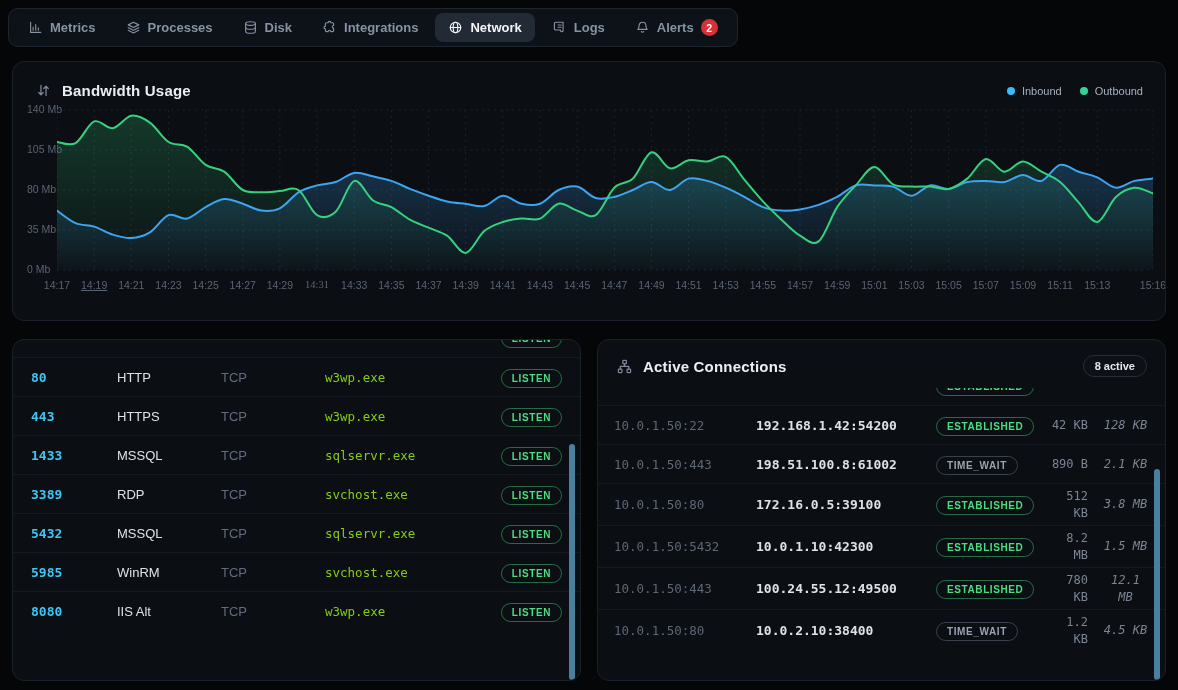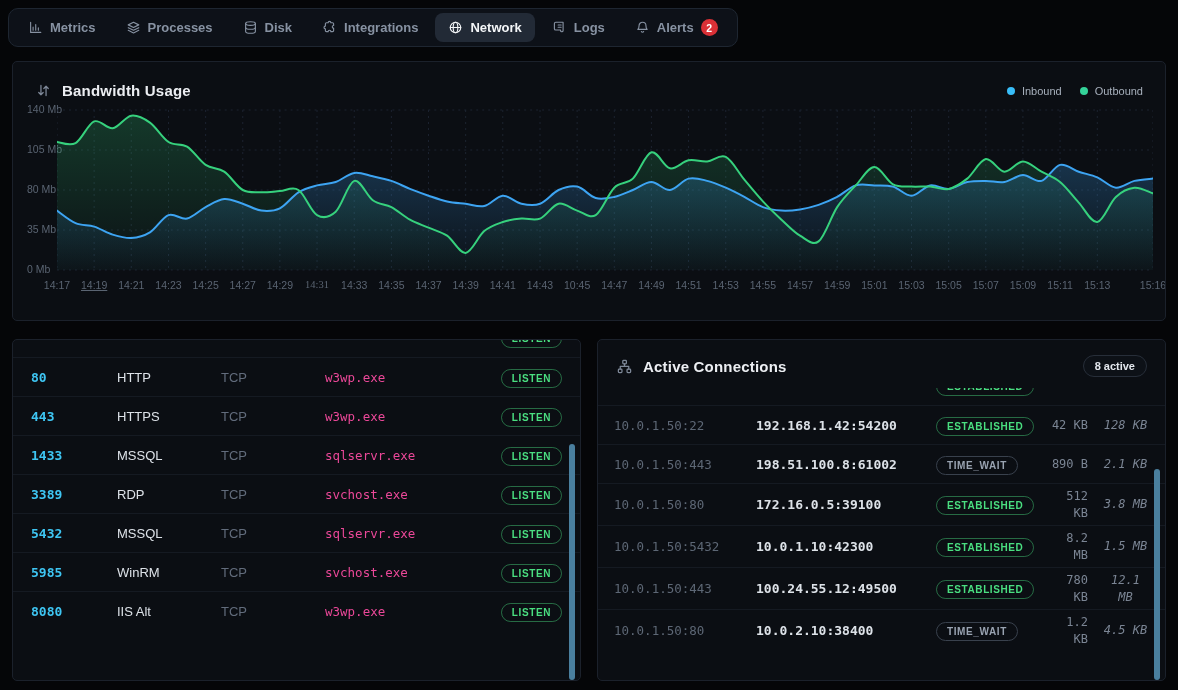--- a/index.html
+++ b/index.html
@@ -13,21 +13,21 @@
   .tab { display:flex; align-items:center; gap:7px; padding:6px 13px; border-radius:8px;
     color:#8792a2; font-size:13px; font-weight:600; cursor:pointer; white-space:nowrap; }
   .tab svg { width:15px; height:15px; stroke:currentColor; fill:none;
     stroke-width:1.5; stroke-linecap:round; stroke-linejoin:round; }
   .tab.active { background:#222a36; color:#f4f6f8; }
   .alert-badge { min-width:17px; height:17px; border-radius:9px; background:#d93036;
     color:#fff; font-size:10.5px; font-weight:700; display:flex; align-items:center;
     justify-content:center; padding:0 5px; }
 
   
-  .panel { background:#0b0e13; border:1px solid #1b212b; border-radius:5px; position:relative; }
+  .panel { background:#0b0e13; border:1px solid #1b212b; border-radius:12px; position:relative; }
   .chartpanel { margin:14px 12px 0; height:260px; overflow:hidden; }
   .phead { display:flex; align-items:center; gap:10px; padding:20px 22px 0 22px; }
   .picon svg { width:17px; height:17px; stroke:#7e8898; fill:none; stroke-width:1.5;
     stroke-linecap:round; stroke-linejoin:round; display:block; }
   .ptitle { font-size:15px; font-weight:700; color:#eceef2; letter-spacing:.2px; }
   .legend { margin-left:auto; display:flex; gap:18px; align-items:center; }
   .legend-item { display:flex; gap:7px; align-items:center; font-size:11px; color:#a7b0bc; }
   .legend-dot { width:8px; height:8px; border-radius:50%; }
 
   .chartwrap { position:relative; margin-top:8px; height:196px; }
@@ -46,21 +46,21 @@
 
   .viewport { height:290px; overflow:hidden; }
   .trow { display:flex; align-items:center; min-height:39px; padding:3px 18px;
     border-top:1px solid #151a22; font-size:13px; }
   .trow:first-child { border-top:none; margin-top:-22px; }
   .conn .trow { padding:4px 16px; gap:14px; }
 
   .c-port { width:62px; font-weight:700; font-size:13px; }
   .c-svc  { width:104px; color:#dde2e8; font-weight:500;margin-left:24px; }
   .c-proto{ width:104px; color:#626c7c; }
-  .c-proc { flex:1; color:#ec4899; font-size:12.5px; }
+  .c-proc { flex:1; color:#84cc16; font-size:12.5px; }
   .badge { font-size:10px; font-weight:700; letter-spacing:.06em; padding:3px 10px;
     border-radius:999px; border:1px solid; white-space:nowrap; }
   .c-badge { margin-left:auto; }
 
   .c-local { width:128px; color:#5d6775; font-size:12.5px; }
   .c-remote{ flex:1; color:#dde2e8; font-size:13px; font-weight:600; }
   .c-status{ width:98px; }
   .c-bin  { width:40px; text-align:right; color:#7b8594; font-size:12px; line-height:16.5px; }
   .c-bout { width:47px; text-align:center; color:#7b8594; font-size:12px; line-height:16.5px;font-style:italic; }
 
@@ -216,21 +216,21 @@
           <div class="xlabel" style="left: 13.5593%;">14:25</div>
           <div class="xlabel" style="left: 16.9492%;">14:27</div>
           <div class="xlabel" style="left: 20.339%;">14:29</div>
           <div class="xlabel" style="left: 23.7288%; font-family: Liberation Serif, serif;">14:31</div>
           <div class="xlabel" style="left: 27.1186%;">14:33</div>
           <div class="xlabel" style="left: 30.5085%;">14:35</div>
           <div class="xlabel" style="left: 33.8983%;">14:37</div>
           <div class="xlabel" style="left: 37.2881%;">14:39</div>
           <div class="xlabel" style="left: 40.678%;">14:41</div>
           <div class="xlabel" style="left: 44.0678%;">14:43</div>
-          <div class="xlabel" style="left: 47.4576%;">10:45</div>
+          <div class="xlabel" style="left: 47.4576%;">14:45</div>
           <div class="xlabel" style="left: 50.8475%;">14:47</div>
           <div class="xlabel" style="left: 54.2373%;">14:49</div>
           <div class="xlabel" style="left: 57.6271%;">14:51</div>
           <div class="xlabel" style="left: 61.0169%;">14:53</div>
           <div class="xlabel" style="left: 64.4068%;">14:55</div>
           <div class="xlabel" style="left: 67.7966%;">14:57</div>
           <div class="xlabel" style="left: 71.1864%;">14:59</div>
           <div class="xlabel" style="left: 74.5763%;">15:01</div>
           <div class="xlabel" style="left: 77.9661%;">15:03</div>
           <div class="xlabel" style="left: 81.3559%;">15:05</div>

